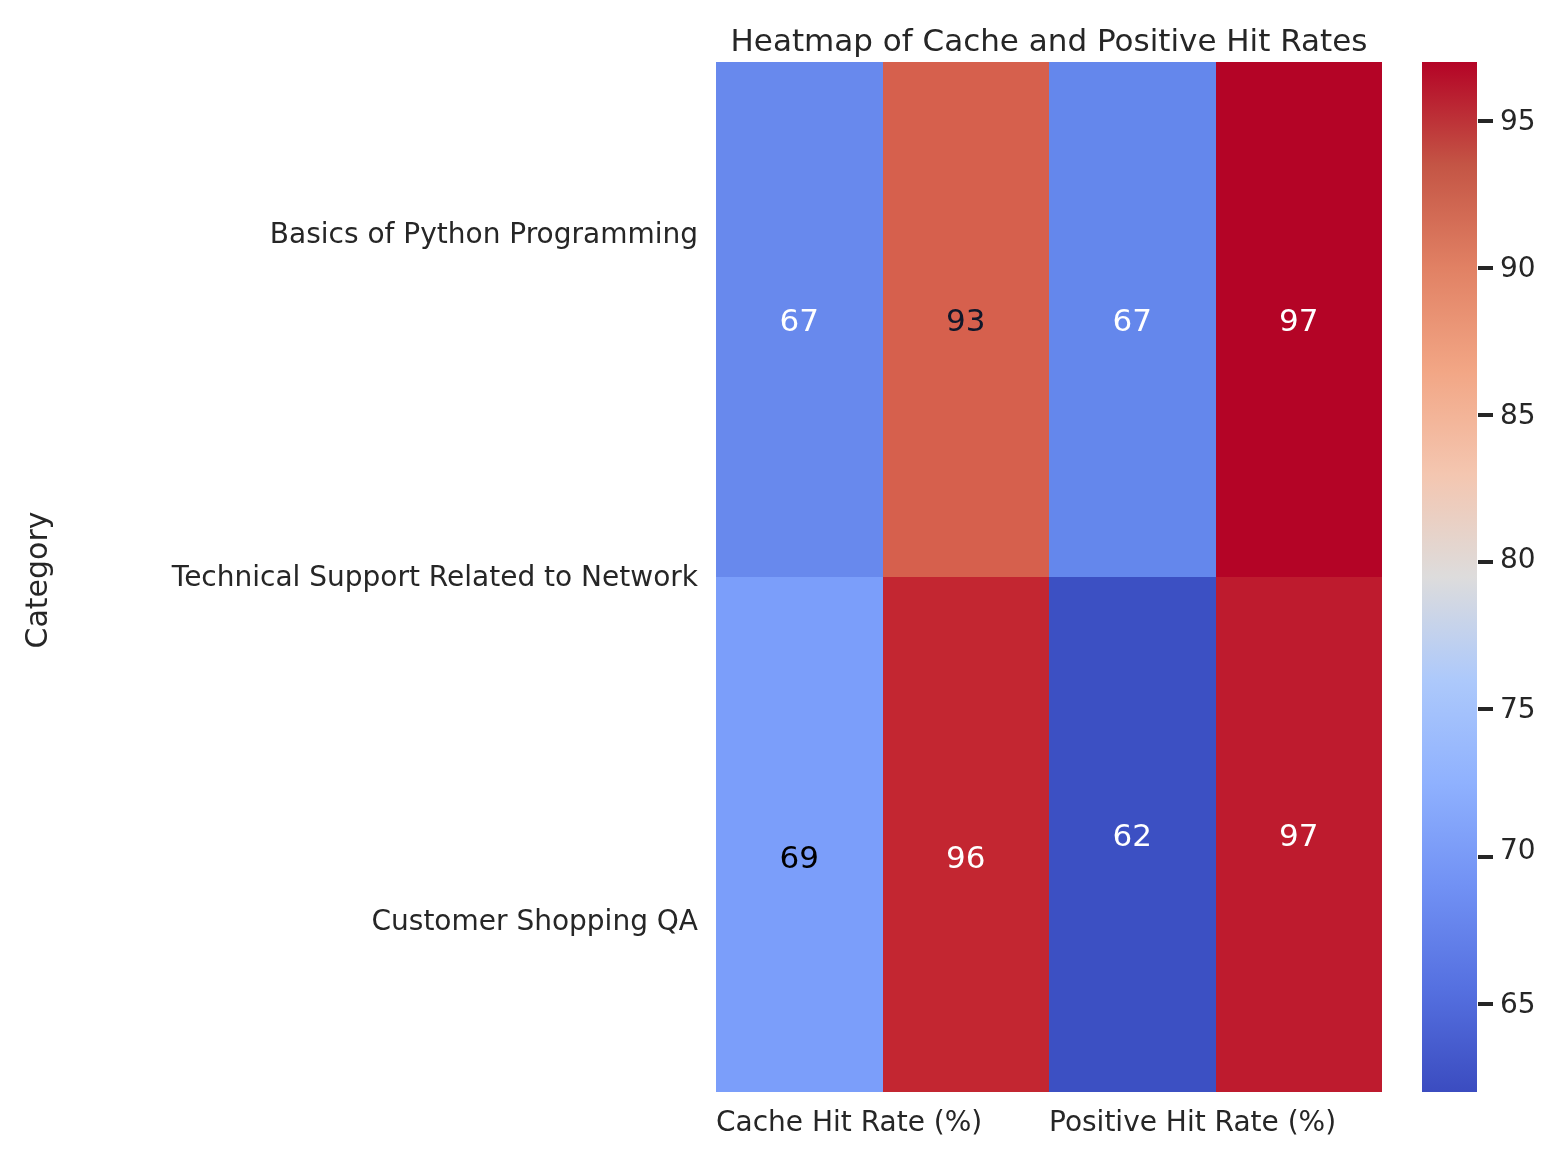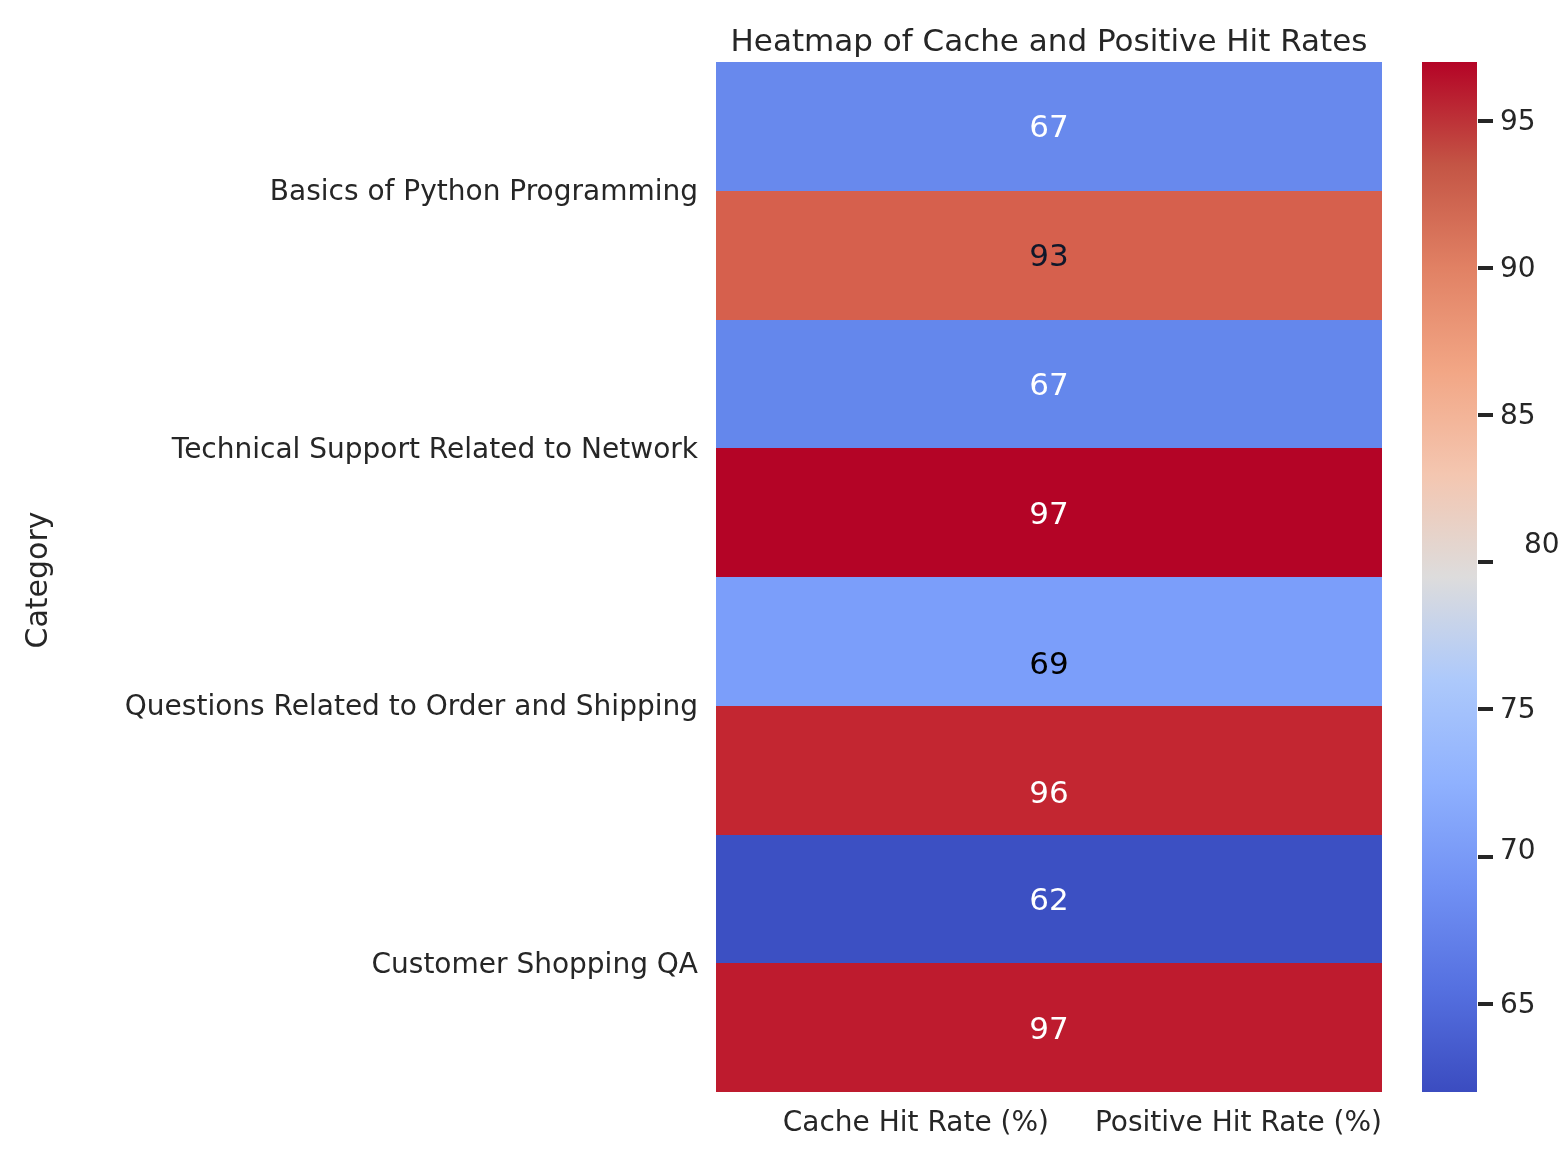--- a/index.html
+++ b/index.html
@@ -36,35 +36,35 @@
     flex: 1;
     display: flex; align-items: center; justify-content: flex-end;
     font-size: 28px;
     padding-right: 0;
     white-space: nowrap;
   }
   .grid {
     position: absolute;
     left: 716px; top: 62px; width: 666px; height: 1030px;
     display: grid;
-    grid-template-columns: 1fr;
+    grid-template-columns: 1fr 1fr 1fr 1fr;
     grid-auto-rows: 1fr;
   }
   .cell {
     display: flex; align-items: center; justify-content: center;
   }
   .cell span { font-size: 31px; }
   .collabels {
     position: absolute;
     left: 716px; top: 1105px; width: 666px;
     display: flex;
   }
   .collabel {
     flex: 1;
-    text-align: right;
+    text-align: left;
     font-size: 28px;
     white-space: nowrap;
   }
   .colorbar {
     position: absolute;
     left: 1422px; top: 62px; width: 55px; height: 1030px;
   }
   .cbar-tick-dash {
     position: absolute;
     left: 1478px; width: 15px; height: 4px;
@@ -81,21 +81,20 @@
 </style>
 </head>
 <body>
 
 <div class="canvas">
   <div class="title">Heatmap of Cache and Positive Hit Rates</div>
   <div class="ylabel">Category</div>
   <div class="rowlabels" id="row-labels">
       <div class="rowlabel">Basics of Python Programming</div>
       <div class="rowlabel">Technical Support Related to Network</div>
-      <div class="rowlabel">Questions Related to Order and Shipping</div>
       <div class="rowlabel">Customer Shopping QA</div>
     </div>
   <div class="grid" id="heatmap-grid">
       <div class="cell" style="background: rgb(104, 137, 237);">
         <span style="color: rgb(255, 255, 255);">67</span>
       </div>
       <div class="cell" style="background: rgb(214, 96, 77);">
         <span style="color: #0f172a;">93</span>
       </div>
       <div class="cell" style="background: rgb(100, 135, 236);">
@@ -123,21 +122,21 @@
     </div>
   <div class="colorbar" id="colorbar" style="background: linear-gradient(to top, rgb(59, 76, 192) 0%, rgb(85, 112, 224) 10%, rgb(113, 145, 244) 20%, rgb(143, 177, 254) 30%, rgb(173, 201, 251) 40%, rgb(221, 220, 220) 50%, rgb(244, 198, 176) 60%, rgb(242, 166, 133) 70%, rgb(225, 129, 100) 80%, rgb(196, 85, 69) 90%, rgb(180, 4, 38) 100%);"></div>
   <div id="cbar-ticks">
       <div class="cbar-tick-dash" style="top: 1003.71px;"></div>
       <div class="cbar-tick-label" style="top: 1003.71px;">65</div>
       <div class="cbar-tick-dash" style="top: 856.571px;"></div>
       <div class="cbar-tick-label" style="top: 850px;">70</div>
       <div class="cbar-tick-dash" style="top: 709.429px;"></div>
       <div class="cbar-tick-label" style="top: 709.429px;">75</div>
       <div class="cbar-tick-dash" style="top: 562.286px;"></div>
-      <div class="cbar-tick-label" style="top: 544px; margin-left: 24px;">80</div>
+      <div class="cbar-tick-label" style="top: 559px;">80</div>
       <div class="cbar-tick-dash" style="top: 415.143px;"></div>
       <div class="cbar-tick-label" style="top: 415.143px;">85</div>
       <div class="cbar-tick-dash" style="top: 268px;"></div>
       <div class="cbar-tick-label" style="top: 268px;">90</div>
       <div class="cbar-tick-dash" style="top: 120.857px;"></div>
       <div class="cbar-tick-label" style="top: 120.857px;">95</div>
     </div>
 </div>
 
 </body></html>

